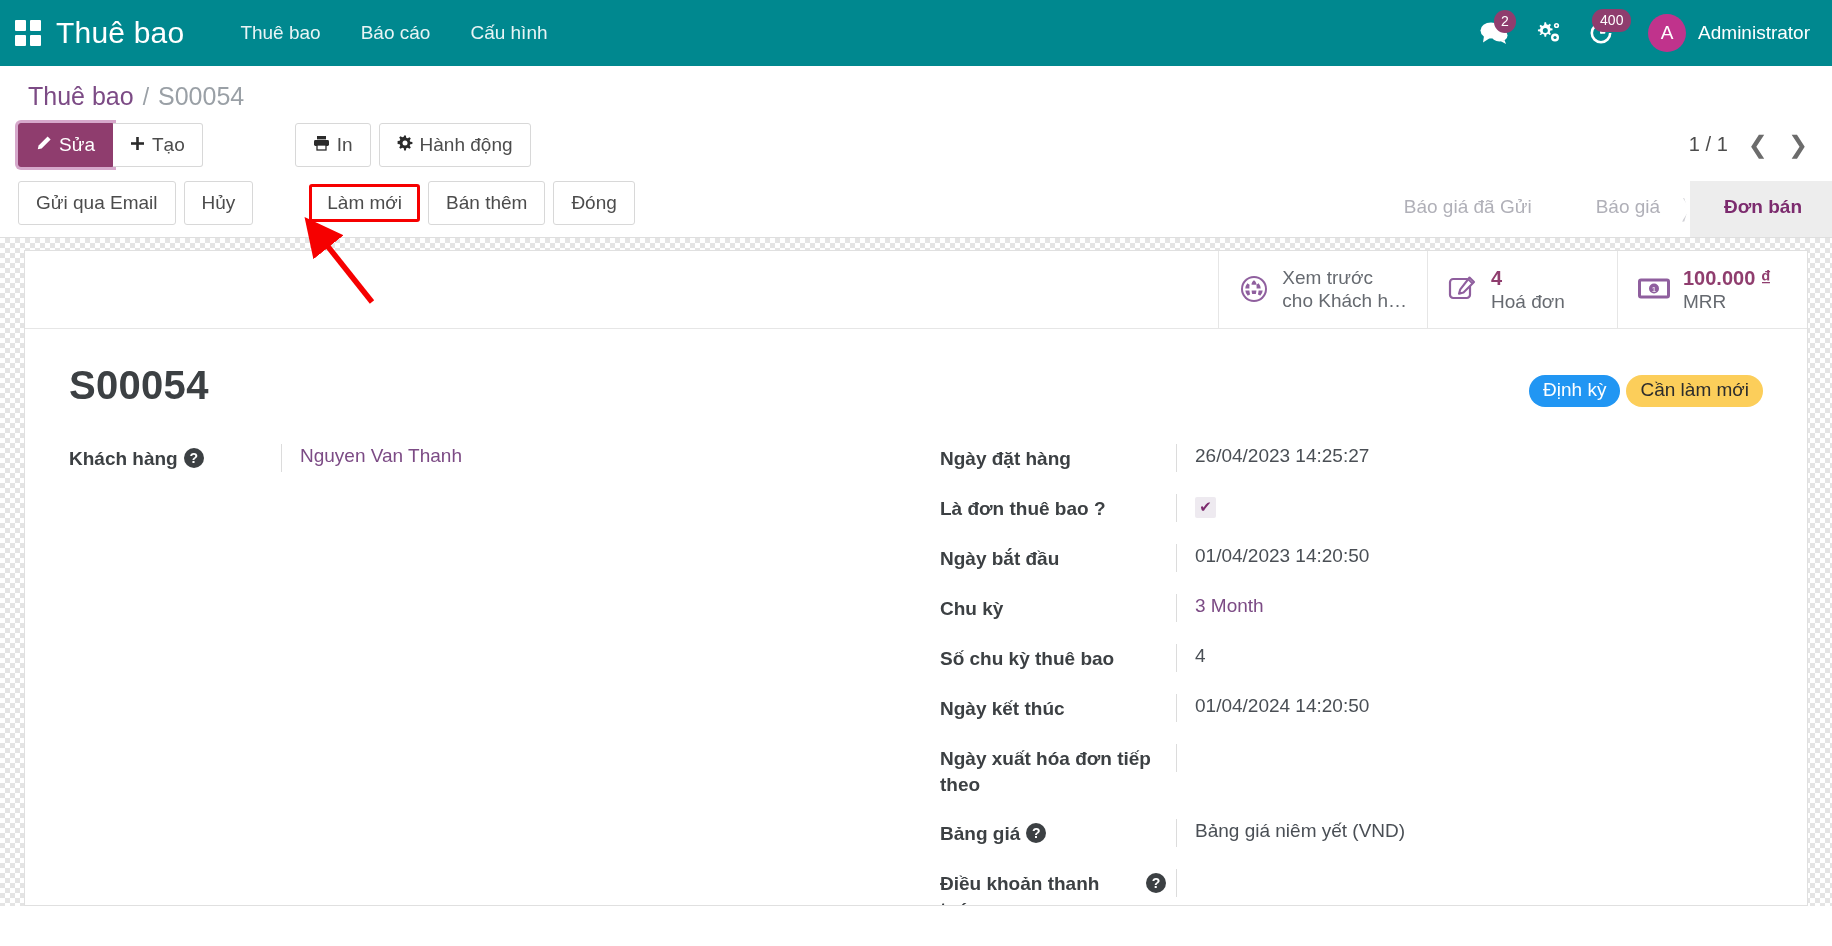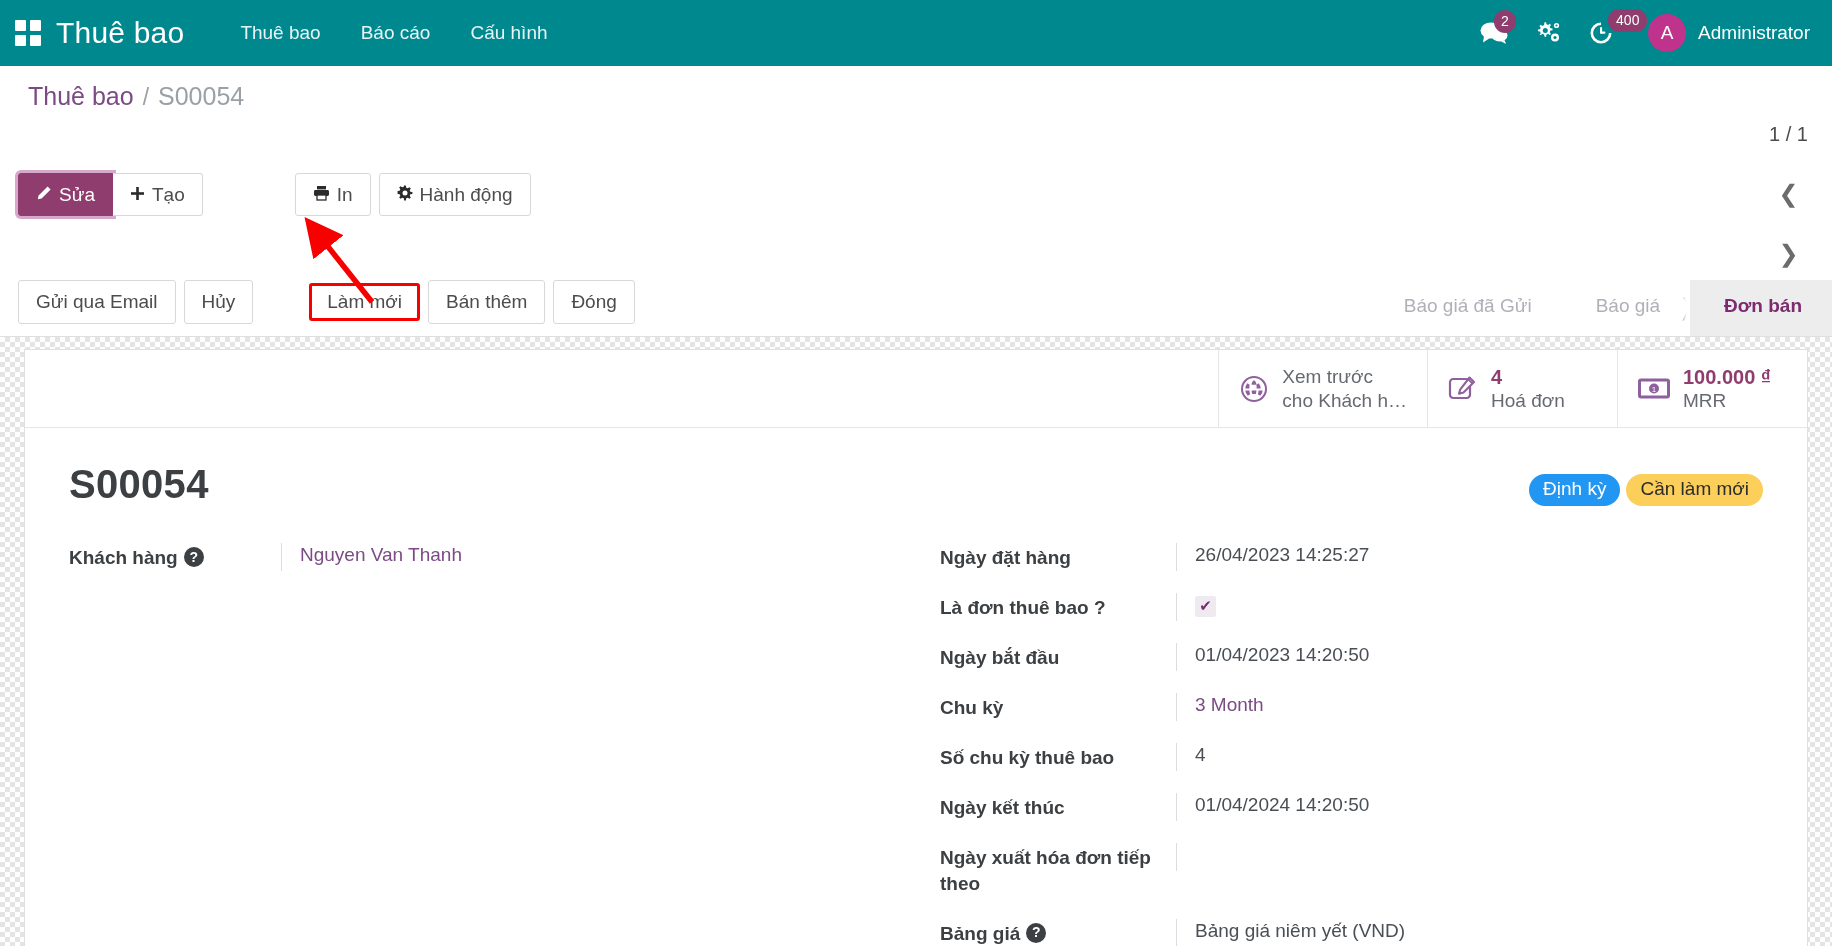--- a/index.html
+++ b/index.html
@@ -40,21 +40,21 @@
   }
   .nav-icon-wrap { position: relative; display: flex; align-items: center; cursor: pointer; }
   .nav-icon-wrap svg { fill: #ffffff; display: block; }
   .badge-count {
     position: absolute; top: -11px; left: 14px;
     background: #8f3d6e; color: #ffffff;
     font-size: 14px; line-height: 1;
     border-radius: 11px; padding: 4px 7px 5px 7px;
     min-width: 20px; text-align: center;
   }
-  .badge-count.wide { left: 20px; padding: 4px 8px 5px 8px; }
+  .badge-count.wide { left: 4px; padding: 4px 8px 5px 8px; }
   .user-menu { display: flex; align-items: center; gap: 12px; cursor: pointer; margin-left: 8px;}
   .avatar {
     width: 38px; height: 38px; border-radius: 50%;
     background: #c0338c; color: #ffffff;
     display: flex; align-items: center; justify-content: center;
     font-size: 19px;
   }
   .user-name { color: #ffffff; font-size: 19px; white-space: nowrap; }
 
   
@@ -74,21 +74,21 @@
     cursor: pointer; white-space: nowrap; line-height: 1.25;
   }
   .btn-primary {
     background: #8f3d6e; border: 1px solid #8f3d6e; color: #ffffff;
     box-shadow: 0 0 0 3px #d6a8cb;
   }
   .btn-group-left { display: flex; gap: 0; }
   .btn-group-left .btn:first-child { border-top-right-radius: 0; border-bottom-right-radius: 0; }
   .btn-group-left .btn:last-child { border-top-left-radius: 0; border-bottom-left-radius: 0; border-left: 0;}
   .mid-buttons { display: flex; gap: 8px; margin-left: 92px; }
-  .pager { margin-left: auto; display: flex; align-items: center; gap: 36px; flex-direction: column; }
+  .pager { margin-left: auto; display: flex; align-items: center; gap: 20px; }
   .pager-value { font-size: 20px; color: #4c4c4c; }
   .pager-arrow { font-size: 24px; color: #6c6c6c; cursor: pointer; line-height: 1; user-select:none;}
 
   
   .statusbar-row {
     display: flex; align-items: stretch;
     padding: 0 0 0 18px; position: relative; min-height: 55px;
   }
   .action-buttons { display: flex; gap: 8px; align-items: center; padding-bottom: 12px;}
   .btn-highlight { border: 3px solid #f60000 !important; padding: 4px 15px; margin-left: 48px; }

